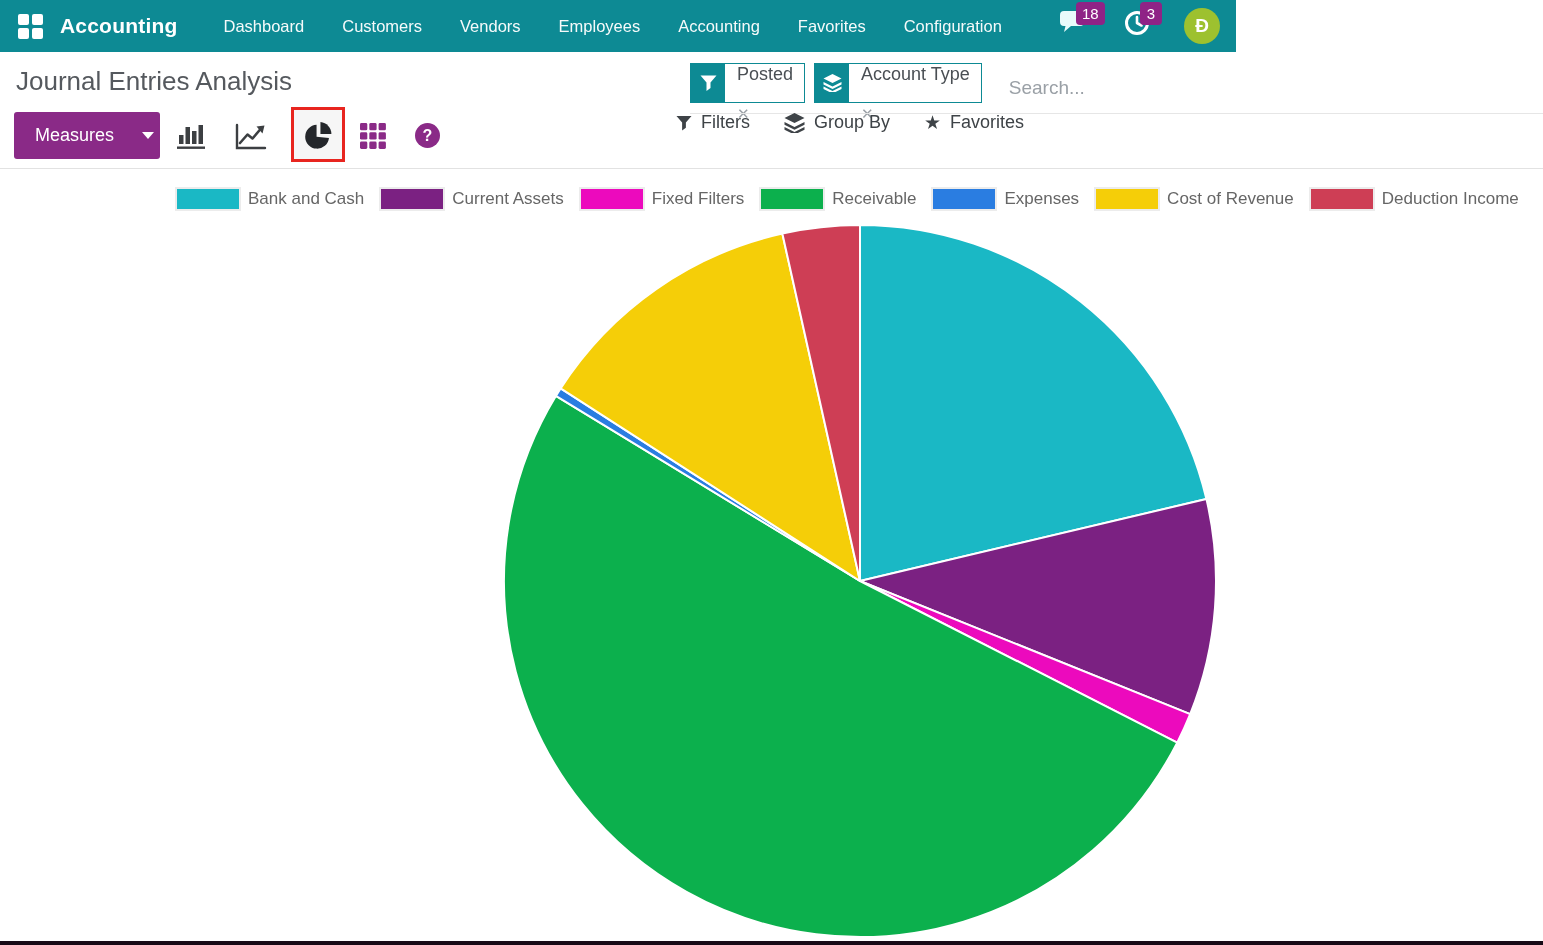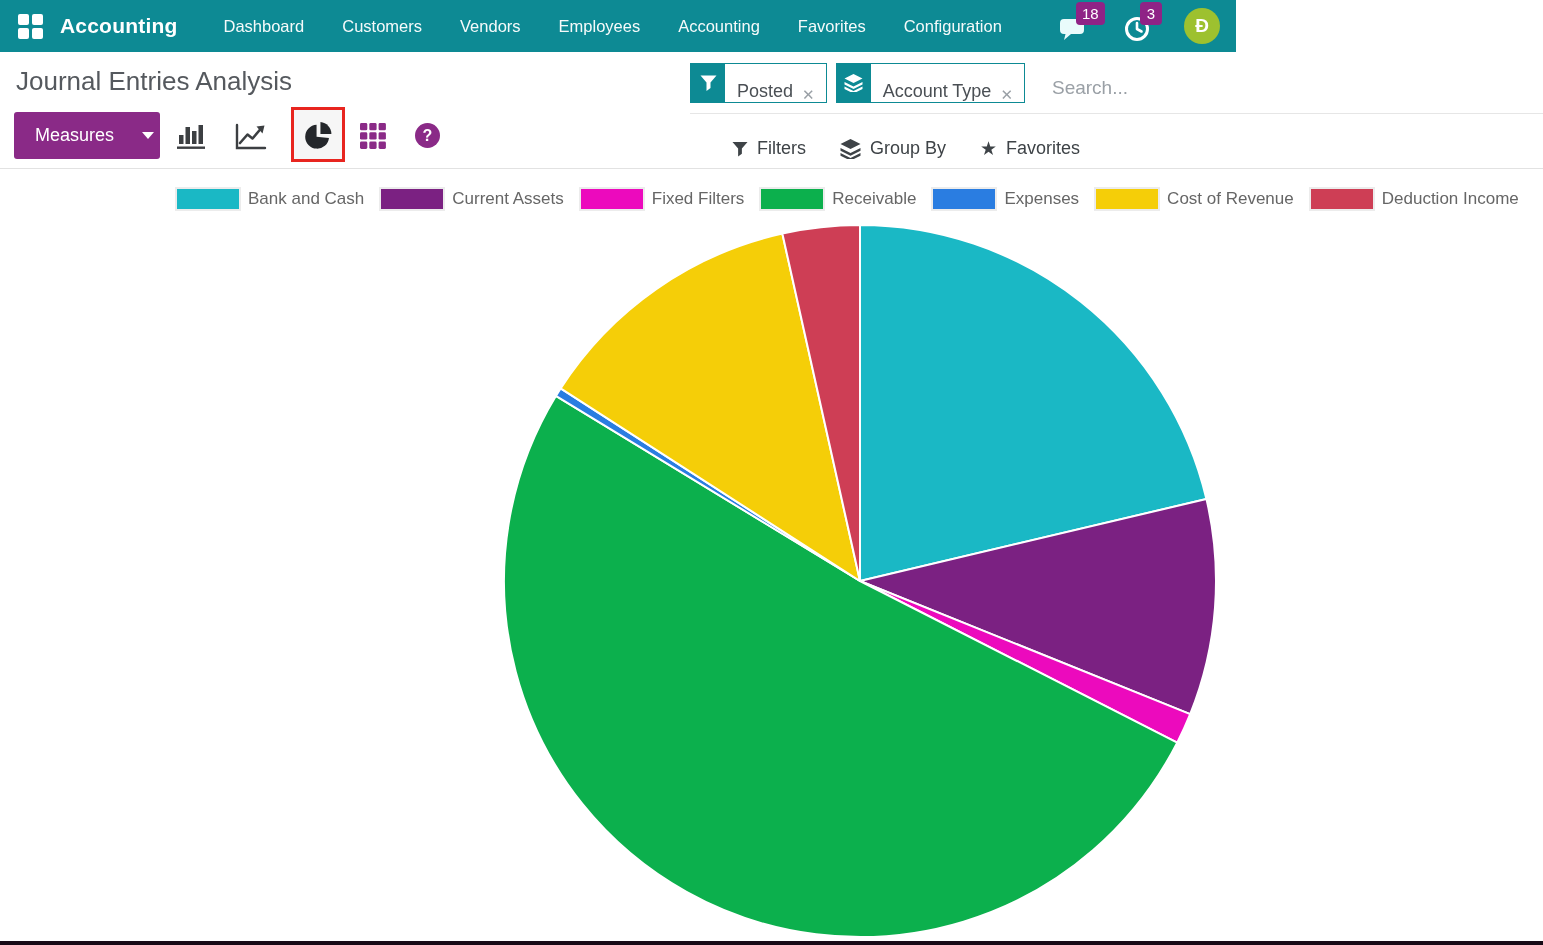--- a/index.html
+++ b/index.html
@@ -12,38 +12,38 @@
   .topbar{
     position:absolute;top:0;left:0;width:1236px;height:52px;
     background:#0d8a94;display:flex;align-items:center;color:#fff;
   }
   .apps-icon{margin-left:18px;display:grid;grid-template-columns:11px 11px;grid-gap:3px;cursor:pointer;}
   .apps-icon span{width:11px;height:11px;background:#fff;border-radius:2px;display:block;}
   .brand{font-size:21px;font-weight:700;margin-left:17px;letter-spacing:.2px;}
   .mainnav{display:flex;margin-left:46px;gap:38px;font-size:16.5px;}
   .nav-item{cursor:pointer;white-space:nowrap;opacity:.96;}
   .topbar-right{margin-left:auto;display:flex;align-items:center;gap:30px;margin-right:16px;}
-  .icon-wrap{position:relative;width:34px;height:34px;display:flex;align-items:flex-end;justify-content:center;cursor:pointer;}
+  .icon-wrap{position:relative;width:34px;height:34px;display:flex;align-items:flex-start;justify-content:center;cursor:pointer;}
   .badge{
     position:absolute;top:-7px;left:20px;background:#8f2386;color:#fff;
     font-size:15px;line-height:1;padding:4px 6px;border-radius:4px;min-width:10px;text-align:center;
   }
   .avatar{
     width:36px;height:36px;border-radius:50%;background:#9dc12f;color:#fff;
     display:flex;align-items:center;justify-content:center;font-size:19px;font-weight:700;cursor:pointer;
   }
   
   .page-title{position:absolute;left:16px;top:66px;font-size:26px;color:#55595e;}
   .searchbar{position:absolute;left:690px;top:63px;display:flex;align-items:center;}
   .facet{
     display:flex;align-items:stretch;border:1px solid #0d8a94;background:#fff;height:40px;
     box-sizing:border-box;margin-right:9px;
   }
   .facet-icon{width:34px;background:#0d8a94;display:flex;align-items:center;justify-content:center;}
-  .facet-body{display:flex;align-items:flex-end;padding:0 11px 0 12px;gap:9px;}
+  .facet-body{display:flex;align-items:flex-start;padding:0 11px 0 12px;gap:21px;flex-direction:column;}
   .facet-label{font-size:18px;color:#4a4f54;white-space:nowrap;}
   .facet-close{color:#9aa0a6;font-size:15px;cursor:pointer;line-height:1;}
   .search-placeholder{font-size:19px;color:#9aa0a6;margin-left:18px;cursor:text;margin-top:9px;}
   .search-underline{position:absolute;left:690px;top:113px;width:853px;height:1px;background:#e6e6e6;}
   
   .measures-btn{
     position:absolute;left:14px;top:112px;width:146px;height:47px;background:#8a2a87;color:#fff;
     border:none;border-radius:3px;font-size:18px;font-family:inherit;display:flex;align-items:center;
     justify-content:flex-end;gap:28px;cursor:pointer;
   }
@@ -54,21 +54,21 @@
   .vb-line{margin-right:24px;}
   .pie-btn-box{
     width:54px;height:55px;margin-top:-3px;background:#f6f6f6;border:3px solid #e8251f;
     box-sizing:border-box;display:flex;align-items:center;justify-content:center;margin-right:14px;
   }
   .vb-pivot{margin-right:28px;}
   .help-circle{
     width:25px;height:25px;border-radius:50%;background:#8a2a87;color:#fff;display:flex;
     align-items:center;justify-content:center;font-size:16px;font-weight:700;
   }
-  .controls{position:absolute;left:732px;top:112px;height:47px;display:flex;align-items:flex-end;gap:34px;}
+  .controls{position:absolute;left:676px;top:112px;height:47px;display:flex;align-items:flex-start;gap:34px;}
   .control{display:flex;align-items:center;gap:9px;font-size:18px;color:#3e4347;cursor:pointer;white-space:nowrap;}
   .star-glyph{font-size:19px;line-height:1;color:#3e4347;}
   .divider{position:absolute;left:0;top:168px;width:1543px;height:1px;background:#e2e2e2;}
   
   .legend{
     position:absolute;left:175px;top:184px;width:1368px;height:30px;display:flex;align-items:center;
     flex-wrap:nowrap;overflow:hidden;
   }
   .legend-item{display:flex;align-items:center;margin-right:15px;cursor:pointer;flex:0 0 auto;}
   .legend-swatch{width:62px;height:20px;border:2px solid #ececec;box-sizing:content-box;}

